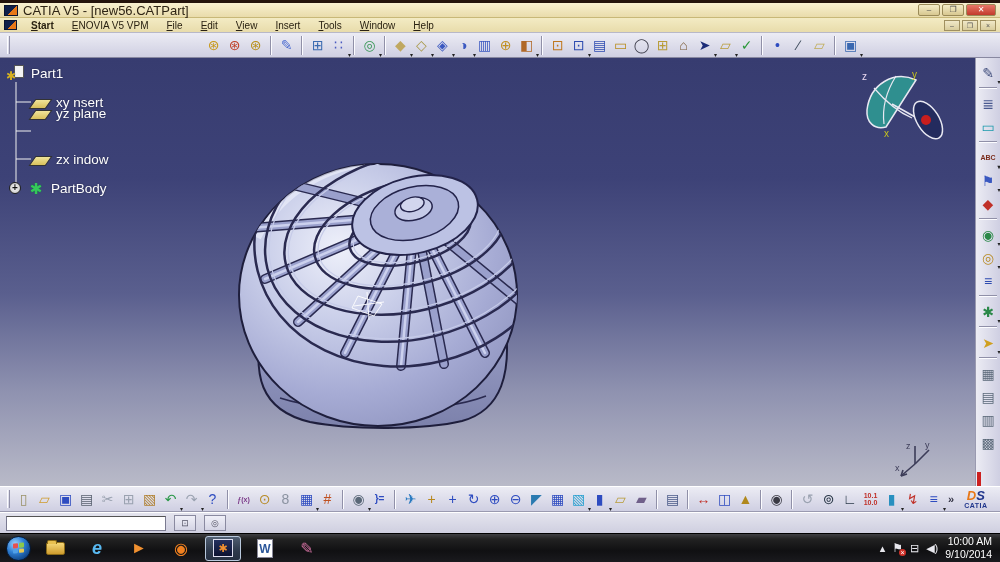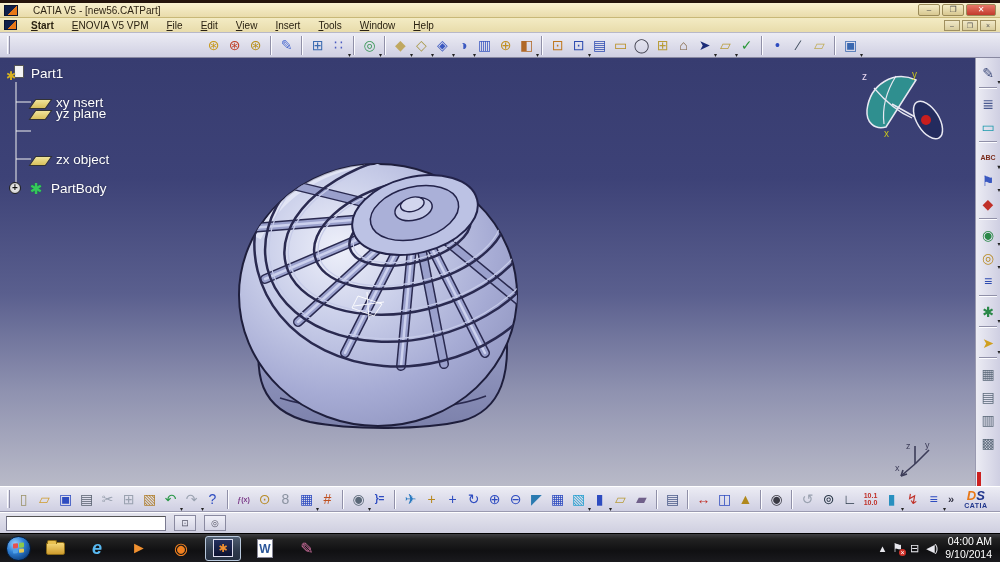--- a/index.html
+++ b/index.html
@@ -6,21 +6,21 @@
   html,body { width:1000px; height:562px; overflow:hidden; background:#000;
               font-family:"Liberation Sans", sans-serif; }
   .app { width:1000px; height:562px; position:relative; background:#d8d8e8; }
 
   
   .topstrip { height:3px; background:#24140c; }
   .titlebar { height:15px; background:linear-gradient(#f8f1d0,#e9dcab);
               display:flex; align-items:center; padding:0 4px; border-bottom:1px solid #c8b878;}
   .applogo { width:14px; height:11px; background:linear-gradient(135deg,#10204a 55%,#e87818 56%);
              border:1px solid #0a1430; margin-right:5px; flex:none;}
-  .titletext { font-size:10px; color:#2e2414; flex:1; white-space:nowrap;margin-left:10px;}
+  .titletext { font-size:13px; color:#2e2414; flex:1; white-space:nowrap;}
   .winbtns { display:flex; gap:2px; }
   .wbtn { width:22px; height:12px; border:1px solid #9a8a58; border-radius:2px;
           background:linear-gradient(#f4ecc8,#d8c890); font-size:8px; line-height:10px;
           text-align:center; color:#444; }
   .wbtn.close { background:linear-gradient(#e87868,#c23a2c); color:#fff; width:30px;}
 
   
   .menubar { height:15px; background:linear-gradient(#f3ebc4,#e8dcab); display:flex;
              align-items:center; padding:0 4px; border-bottom:1px solid #b8b8c8;}
   .menubar .applogo { width:13px; height:10px; }
@@ -323,21 +323,21 @@
         <div class="trow" style="top:29px;left:28px">
           <span class="tico plane"></span>
           <span class="tlabel">xy nsert</span>
         </div>
         <div class="trow" style="top:40px;left:28px">
           <span class="tico plane"></span>
           <span class="tlabel">yz plane</span>
         </div>
         <div class="trow" style="top:86px;left:28px">
           <span class="tico plane"></span>
-          <span class="tlabel">zx object</span>
+          <span class="tlabel">zx indow</span>
         </div>
         <span class="expander">+</span>
         <div class="trow" style="top:115px;left:24px">
           <span class="tico gearbody">✱</span>
           <span class="tlabel">PartBody</span>
         </div>
       </div>
 
     </div>
 
@@ -454,19 +454,19 @@
           <span class="wordpg">W</span>
         </span>
         <span class="tapp" style="color: rgb(208, 112, 160);">✎</span>
       </span>
     <span class="tray">
       <span class="trayic">▴</span>
       <span class="trayic flagic">⚑</span>
       <span class="trayic">⊟</span>
       <span class="trayic">◀)</span>
       <span class="clock">
-        <div>04:00 AM</div>
+        <div>10:00 AM</div>
         <div>9/10/2014</div>
       </span>
     </span>
   </div>
 
 </div>
 
 </body></html>

